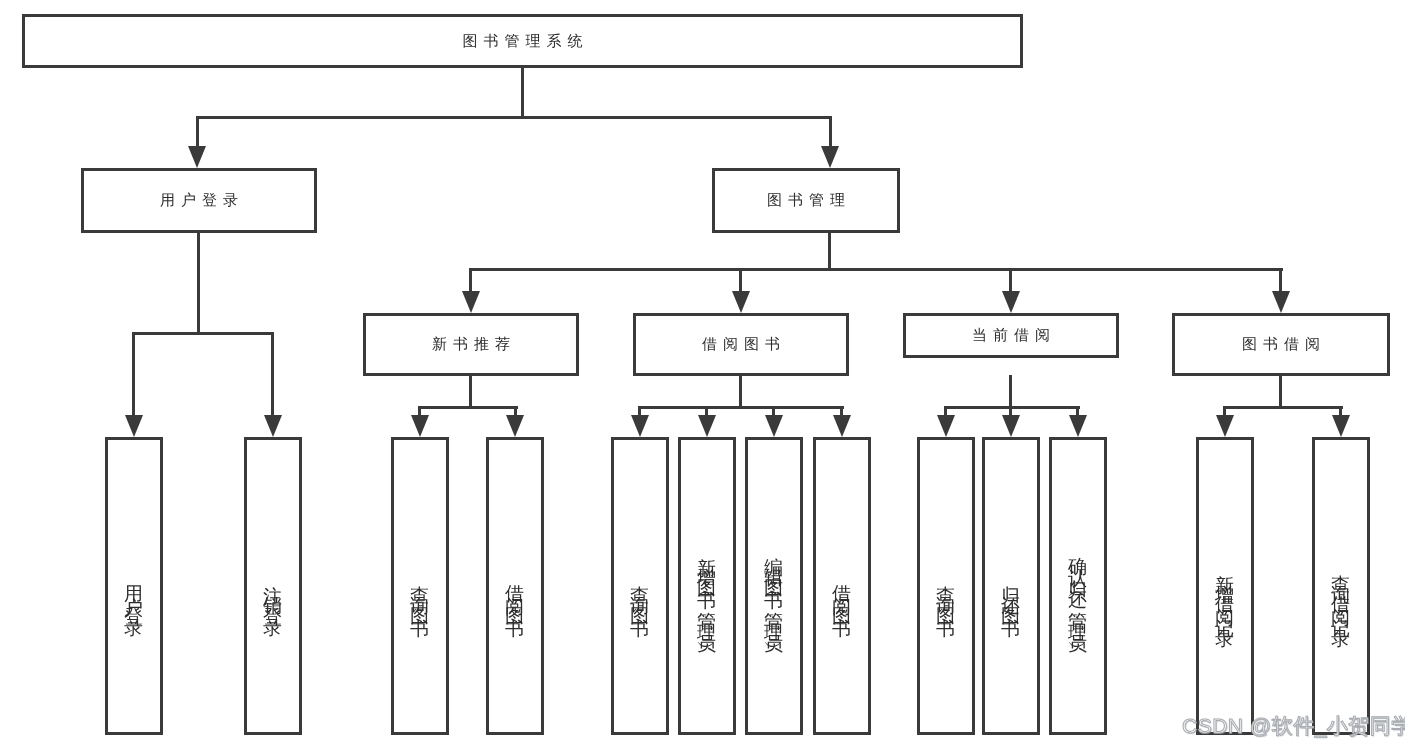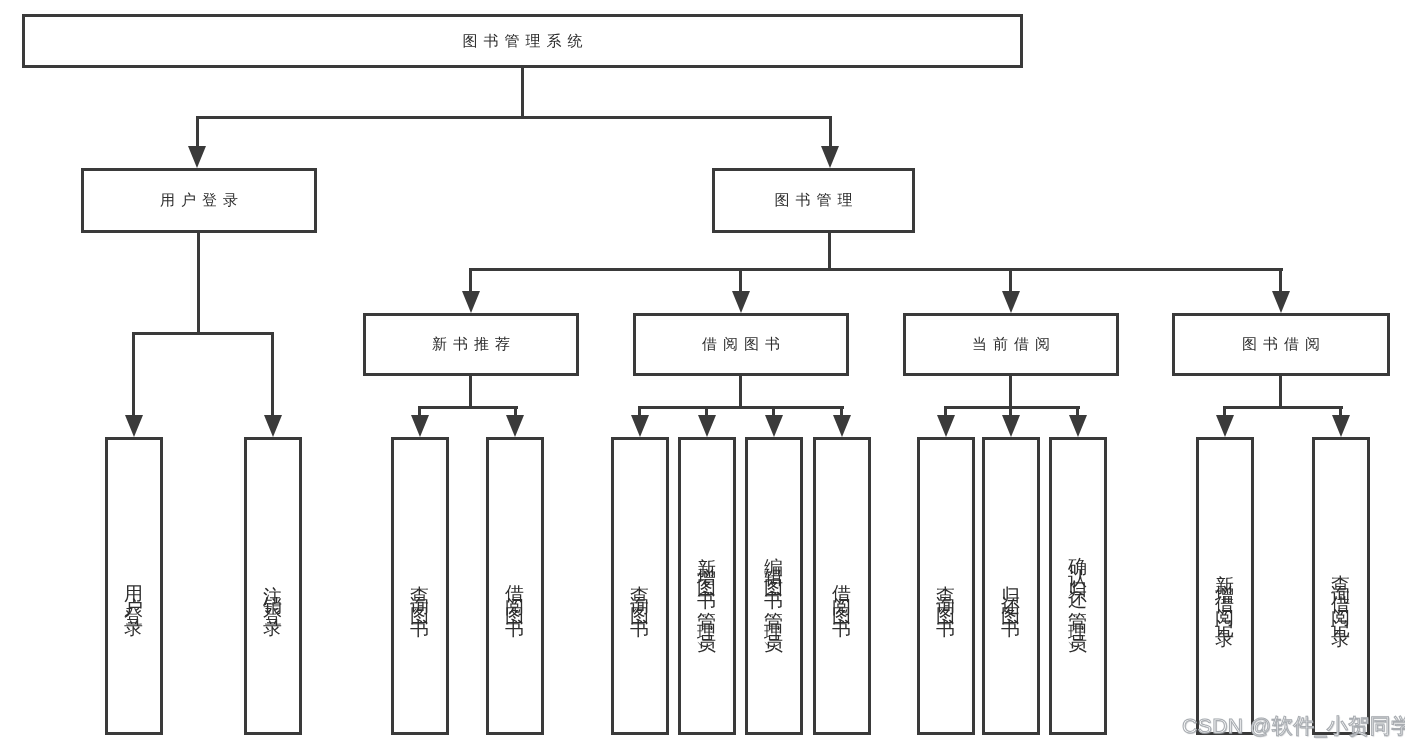--- a/index.html
+++ b/index.html
@@ -69,21 +69,21 @@
   <div class="node hnode" style="left:22px; top:14px; width:1001px; height:54px;">图书管理系统</div>
 
   <div class="line" style="left:521px; top:68px; width:3px; height:50px;"></div>
   <div class="line" style="left:196px; top:116px; width:636px; height:3px;"></div>
   <div class="line" style="left:196px; top:118px; width:3px; height:28px;"></div>
   <div class="arrow" style="left:188px; top:146px;"></div>
   <div class="line" style="left:829px; top:118px; width:3px; height:28px;"></div>
   <div class="arrow" style="left:821px; top:146px;"></div>
 
   <div class="node hnode" style="left:81px; top:168px; width:236px; height:65px;">用户登录</div>
-  <div class="node hnode" style="left:712px; top:168px; width:203px; height:65px;">图书管理</div>
+  <div class="node hnode" style="left:712px; top:168px; width:188px; height:65px;">图书管理</div>
 
   <div class="line" style="left:197px; top:233px; width:3px; height:101px;"></div>
   <div class="line" style="left:132px; top:332px; width:142px; height:3px;"></div>
   <div class="line" style="left:132px; top:334px; width:3px; height:81px;"></div>
   <div class="arrow" style="left:125px; top:415px;"></div>
   <div class="line" style="left:271px; top:334px; width:3px; height:81px;"></div>
   <div class="arrow" style="left:264px; top:415px;"></div>
 
   <div class="line" style="left:828px; top:233px; width:3px; height:37px;"></div>
   <div class="line" style="left:469px; top:268px; width:814px; height:3px;"></div>
@@ -91,21 +91,21 @@
   <div class="arrow" style="left:462px; top:291px;"></div>
   <div class="line" style="left:739px; top:270px; width:3px; height:21px;"></div>
   <div class="arrow" style="left:732px; top:291px;"></div>
   <div class="line" style="left:1009px; top:270px; width:3px; height:21px;"></div>
   <div class="arrow" style="left:1002px; top:291px;"></div>
   <div class="line" style="left:1279px; top:270px; width:3px; height:21px;"></div>
   <div class="arrow" style="left:1272px; top:291px;"></div>
 
   <div class="node hnode" style="left:363px; top:313px; width:216px; height:63px;">新书推荐</div>
   <div class="node hnode" style="left:633px; top:313px; width:216px; height:63px;">借阅图书</div>
-  <div class="node hnode" style="left:903px; top:313px; width:216px; height:63px;">当前借阅</div>
+  <div class="node hnode" style="left:903px; top:313px; width:216px; height:45px;">当前借阅</div>
   <div class="node hnode" style="left:1172px; top:313px; width:218px; height:63px;">图书借阅</div>
 
   <div class="line" style="left:469px; top:375px; width:3px; height:33px;"></div>
   <div class="line" style="left:418px; top:406px; width:100px; height:3px;"></div>
   <div class="line" style="left:418px; top:408px; width:3px; height:9px;"></div>
   <div class="arrow" style="left:411px; top:415px;"></div>
   <div class="line" style="left:514px; top:408px; width:3px; height:9px;"></div>
   <div class="arrow" style="left:506px; top:415px;"></div>
 
   <div class="line" style="left:739px; top:375px; width:3px; height:33px;"></div>

